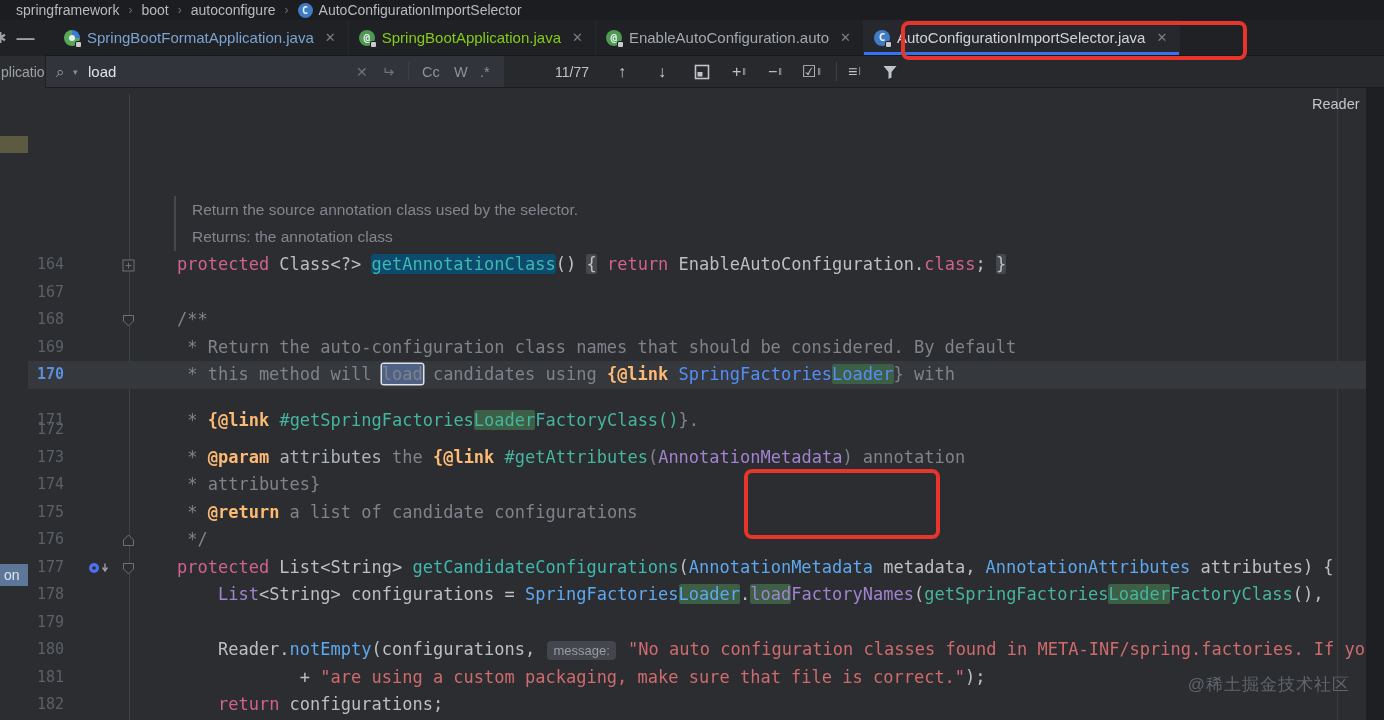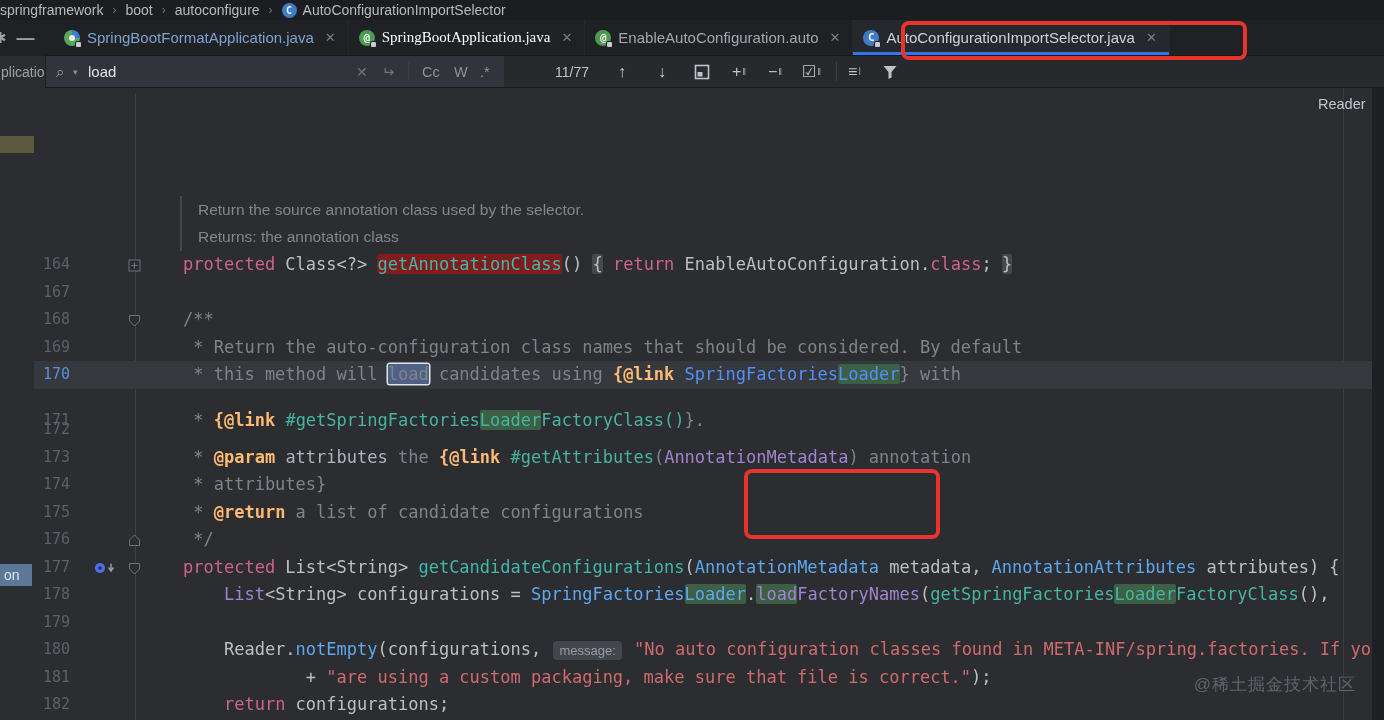--- a/index.html
+++ b/index.html
@@ -2,21 +2,21 @@
 <html><head>
 <meta charset="utf-8">
 <style>
   * { margin:0; padding:0; box-sizing:border-box; }
   html,body { width:1384px; height:720px; overflow:hidden; background:#1e1f22;
     font-family:"Liberation Sans","DejaVu Sans",sans-serif; }
   #stage { position:relative; width:1384px; height:720px; background:#1e1f22; }
 
   
   #breadcrumb { position:absolute; left:0; top:0; width:1384px; height:20px;
-    background:#1b1d20; display:flex; align-items:center; padding-left:0;
+    background:#1b1d20; display:flex; align-items:center; padding-left:16px;
     font-size:14px; color:#b6bac0; white-space:nowrap; }
   .bc-item { cursor:default; }
   .bc-sep { color:#6e7277; margin:0 9px; font-size:12px; }
   .bc-icon { display:inline-flex; width:15px; height:15px; border-radius:50%;
     background:#3f7cc4; color:#eef2f7; font:bold 10px "DejaVu Sans Mono",monospace;
     align-items:center; justify-content:center; margin-right:6px; vertical-align:-2px; }
 
   
   #leftpanel { position:absolute; left:0; top:20px; width:46px; height:700px;
     background:#2b2d30; border-right:1px solid #1e1f22; }
@@ -64,32 +64,32 @@
   #sb-newline { left:336px; font-size:15px; transform:scaleX(-1); color:#6f747c; }
   .sb-sep { position:absolute; top:6px; width:1px; height:19px; background:#3c3f45; }
   .sb-toggle { font-size:14.5px; color:#8d929a; letter-spacing:0; }
   #sb-count { left:496px; width:60px; justify-content:center; color:#bfc3c9; font-size:14px; }
   .sb-arrow { font-size:16px; color:#c6cad1; }
   .sb-ico svg { display:block; }
   .sub-bars { font-size:9px; color:#a9adb4; margin-left:1px; letter-spacing:1px; }
   .sb-big { font-size:16px; color:#c0c4cb; }
 
   
-  #editor { position:absolute; left:34px; top:88px; width:1338px; height:632px;
+  #editor { position:absolute; left:28px; top:88px; width:1338px; height:632px;
     background:#2b2d30; overflow:hidden; }
   #fold-line { position:absolute; left:101px; top:6px; width:1px; height:626px; background:#3e4146; }
   #margin-guide { position:absolute; left:1309px; top:0; width:1px; height:632px; background:#3a3c41; }
   #reader-label { position:absolute; left:1284px; top:8px; color:#c2c6cd; font-size:14.5px; white-space:nowrap; }
   #watermark { position:absolute; right:16px; top:585px; color:#5f646d; font-size:17px; letter-spacing:1px; }
 
   .row { position:absolute; left:0; width:1338px; height:27.5px; }
   .row.current { background:#35383d; }
   .lnum { position:absolute; left:0; top:0; width:36px; height:27.5px; text-align:right;
     font:15px "DejaVu Sans Mono",monospace; color:#5b6069; line-height:27.5px; }
-  .lnum.cur { color:#5b8fdb; font-weight:normal; }
+  .lnum.cur { color:#5b8fdb; font-weight:bold; }
   .gicon { position:absolute; left:60px; top:7px; }
   .fold { position:absolute; left:94px; top:7px; }
   .codetext { position:absolute; left:149px; top:0; white-space:pre;
     font:17px/27.5px "DejaVu Sans Mono",monospace; color:#bdbfc4; }
 
   .docline { position:absolute; left:146px; top:0; height:27.5px; border-left:2px solid #46484d;
     padding-left:16px; display:flex; align-items:center; color:#82868e; font-size:15.5px; white-space:nowrap; }
 
   
   .kw   { color:#d0628f; }
@@ -100,21 +100,21 @@
   .ref  { color:#a183cf; }
   .str  { color:#cf6b6e; }
   .doc  { color:#7f838b; }
   .doctag { color:#fdba74; font-weight:bold; }
   .docparam { color:#aeb3bc; }
   .doclink { color:#548ff7; }
   .hint { font:13px "Liberation Sans",sans-serif; background:#43464c; color:#969ca5;
     border-radius:4px; padding:2px 6px; margin:0 2px; }
   .hl-green { background:#3c5f46; border-radius:2px; }
   .hl-current { background:#4f6184; box-shadow:0 0 0 1.5px #dfe3ea; border-radius:2px; }
-  .hl-sel { background:#7f1d1d; border-radius:3px; }
+  .hl-sel { background:#0c4a6e; border-radius:3px; }
   .hl-brace { background:#45494e; border-radius:2px; }
 
   
   .anno { position:absolute; border:4px solid #e8352b; border-radius:8px; pointer-events:none; z-index:50; }
 </style>
 </head>
 <body>
 
 <div id="stage">
 
@@ -143,21 +143,21 @@
   <div id="tabbar">
       <div class="tab">
         <span class="ficon springboot">
           <span class="lock"></span>
         </span>
         <span style="color: rgb(123, 163, 208);">SpringBootFormatApplication.java</span>
         <span class="tab-close">✕</span>
       </div>
       <div class="tab">
         <span class="ficon annotation">@<span class="lock"></span></span>
-        <span style="color: #ffffff; font-family: Liberation Serif, serif;">SpringBootApplication.java</span>
+        <span style="color: #84cc16;">SpringBootApplication.java</span>
         <span class="tab-close">✕</span>
       </div>
       <div class="tab">
         <span class="ficon annotation">@<span class="lock"></span></span>
         <span style="color: rgb(163, 168, 175);">EnableAutoConfiguration.auto</span>
         <span class="tab-close">✕</span>
       </div>
       <div class="tab active">
         <span class="ficon class">C<span class="lock"></span></span>
         <span style="color: rgb(206, 211, 218);">AutoConfigurationImportSelector.java</span>

